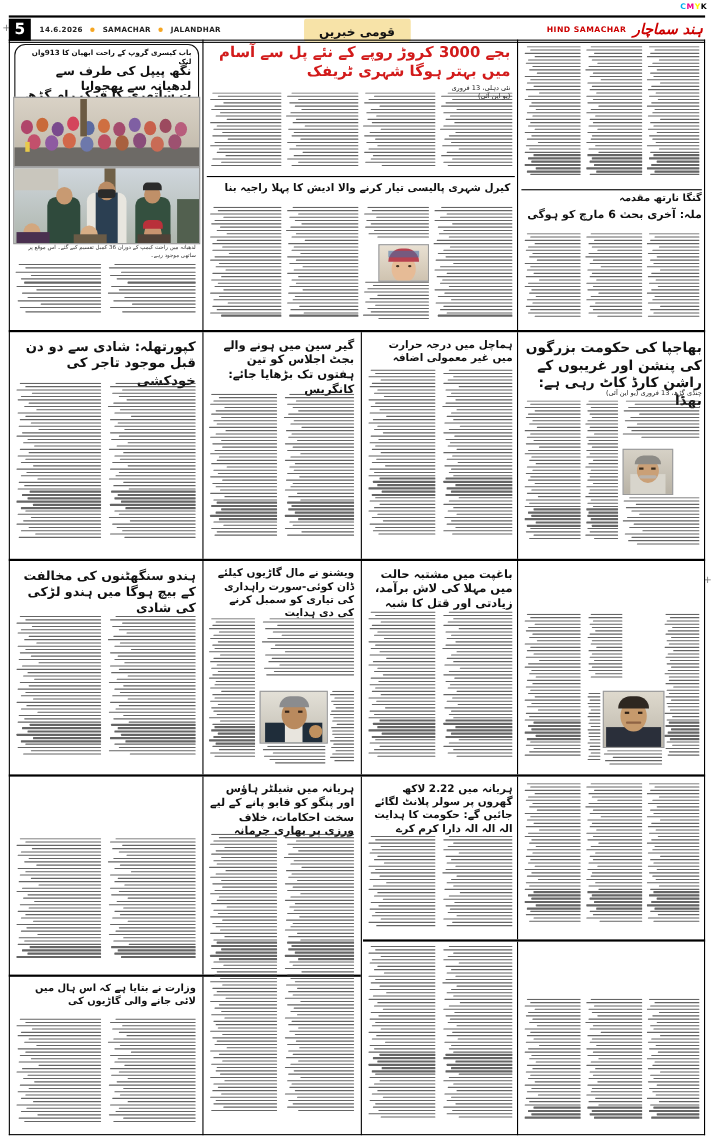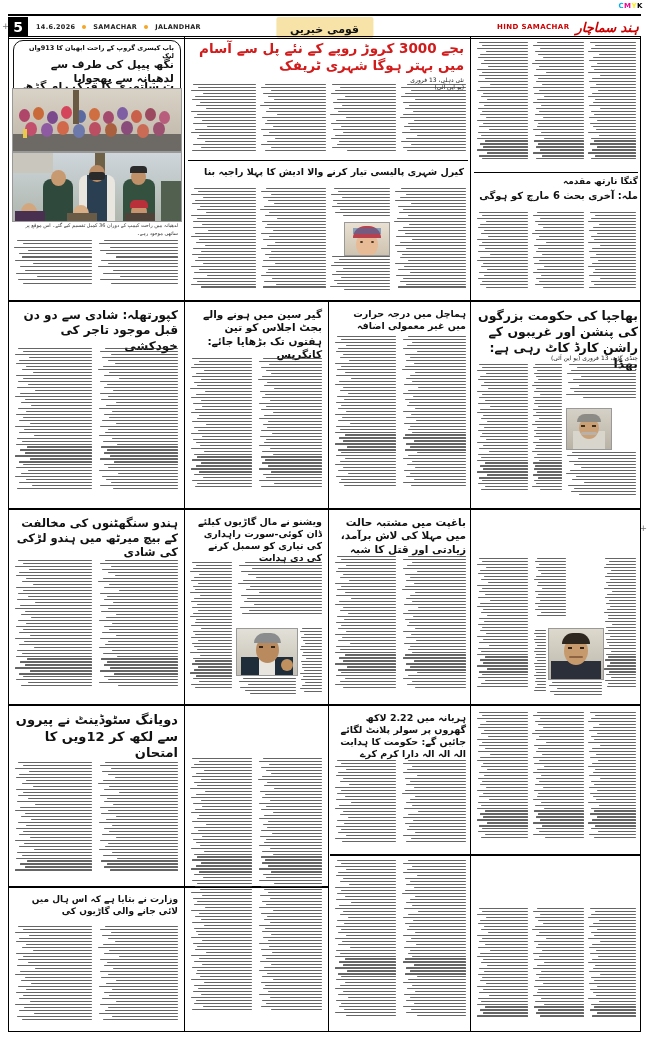--- a/index.html
+++ b/index.html
@@ -1124,21 +1124,21 @@
         <i style="width:100%"></i>
         <i style="width:86%"></i>
         <i style="width:91%"></i>
       <i style="width:75%"></i>
         <i style="width:97%"></i>
         <i style="width:89%"></i>
         <i style="width:93%"></i>
         <i style="width:81%"></i>
     </div>
 
-    <div class="hl blk" style="left:6px;top:480px;width:164px;font-size:11.5px;">ہندو سنگھٹنوں کی مخالفت کے بیچ میرٹھ میں ہندو لڑکی کی شادی</div>
+    <div class="hl blk" style="left:6px;top:480px;width:164px;font-size:11.5px;">ہندو سنگھٹنوں کی مخالفت کے بیچ ہوگا میں ہندو لڑکی کی شادی</div>
     <div class="urdu-lines dense" style="left:6px;top:524px;width:78px;height:138px;">
       <i style="width:95%"></i>
         <i style="width:88%"></i>
         <i style="width:99%"></i>
         <i style="width:81%"></i>
         <i style="width:93%"></i>
       <i style="width:97%"></i>
         <i style="width:85%"></i>
         <i style="width:90%"></i>
         <i style="width:76%"></i>
@@ -1579,21 +1579,20 @@
       <i style="width:99%"></i>
     </div>
     <div class="urdu-lines dense" style="left:540px;top:646px;width:54px;height:16px;">
       <i style="width:92%"></i>
         <i style="width:99%"></i>
         <i style="width:83%"></i>
         <i style="width:96%"></i>
         <i style="width:88%"></i>
     </div>
 
-    <div class="hl blk" style="left:6px;top:676px;width:164px;font-size:13px;">دویانگ سٹوڈینٹ نے پیروں سے لکھ کر 12ویں کا امتحان</div>
     <div class="urdu-lines dense" style="left:6px;top:726px;width:78px;height:118px;">
       <i style="width:95%"></i>
         <i style="width:88%"></i>
         <i style="width:99%"></i>
         <i style="width:81%"></i>
         <i style="width:93%"></i>
       <i style="width:97%"></i>
         <i style="width:85%"></i>
         <i style="width:90%"></i>
         <i style="width:76%"></i>
@@ -1659,20 +1658,21 @@
         <i style="width:99%"></i>
       <i style="width:82%"></i>
         <i style="width:94%"></i>
         <i style="width:76%"></i>
         <i style="width:96%"></i>
         <i style="width:89%"></i>
       <i style="width:93%"></i>
         <i style="width:85%"></i>
     </div>
 
+    <div class="hl blk" style="left:182px;top:676px;width:132px;font-size:10px;">ہریانہ میں شیلٹر ہاؤس اور پنگو کو قابو پانے کے لیے سخت احکامات، خلاف ورزی پر بھاری جرمانہ</div>
     <div class="urdu-lines dense" style="left:182px;top:722px;width:62px;height:268px;">
       <i style="width:96%"></i>
         <i style="width:85%"></i>
         <i style="width:93%"></i>
         <i style="width:99%"></i>
         <i style="width:78%"></i>
       <i style="width:90%"></i>
         <i style="width:97%"></i>
         <i style="width:82%"></i>
         <i style="width:94%"></i>

